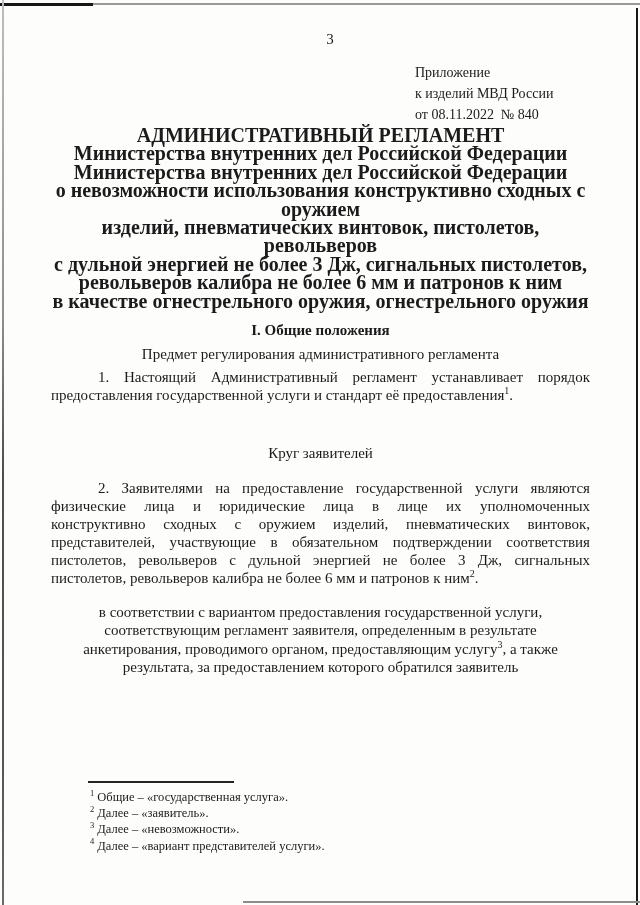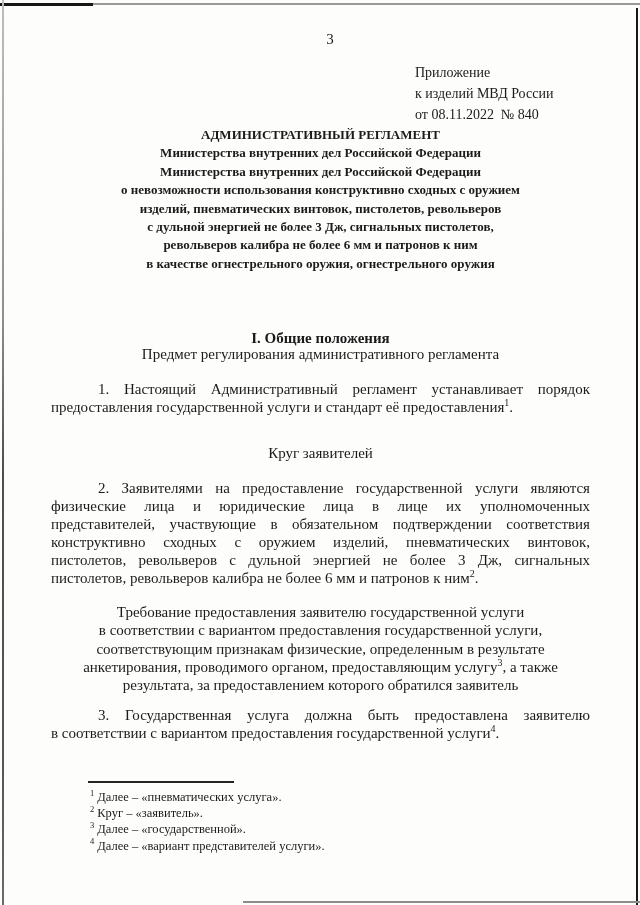--- a/index.html
+++ b/index.html
@@ -16,30 +16,30 @@
   .b-top-dark{left:0;top:3px;width:93px;height:3px;background:#171717;}
   .b-top-gray{left:93px;top:3px;width:547px;height:2px;background:#9a9a9a;}
   .b-left{left:2px;top:0;width:2px;height:905px;
           background:linear-gradient(#bdbdbd,#8f8f8f 35%,#4e4e4e 52%,#565656 85%,#6a6a6a);}
   .b-right{left:636px;top:8px;width:2px;height:897px;background:#181818;}
   .b-bottom{left:243px;top:901px;width:397px;height:2px;background:#8d8d8d;}
 
   .pageno{left:0;right:-20px;top:30px;text-align:center;font-size:15px;line-height:18px;}
   .appendix{left:415px;top:62px;font-size:14px;line-height:21px;}
 
-  .title{top:126px;font-size:13px;line-height:18.4px;}
-  .sec-heading{top:321px;font-size:15px;line-height:18.5px;margin-top:8px;}
+  .title{top:126px;font-size:20px;line-height:18.4px;}
+  .sec-heading{top:321px;font-size:15px;line-height:18.5px;}
   .sub-heading{top:345px;font-size:15px;line-height:18.5px;}
 
   .para{font-size:15px;line-height:18px;}
   .jline{text-align:justify;text-align-last:justify;}
   .jline.final{text-align-last:left;}
   .indent{padding-left:47px;}
 
-  .para1{top:380px;}
+  .para1{top:368px;}
   .sub2{top:444px;}
   .para2{top:479px;}
   .req-heading{top:603px;font-size:15px;line-height:18.3px;}
   .para3{top:706px;line-height:18.3px;}
 
   sup.ref{font-size:10px;line-height:0;vertical-align:super;letter-spacing:0;}
 
   .fn-sep{left:88px;top:781px;width:146px;height:2px;background:#232323;}
   .footnotes{left:90px;top:789px;width:470px;font-size:12.5px;line-height:16.2px;}
   .fn-line sup.fnm{font-size:8.5px;vertical-align:super;margin-right:3px;line-height:0;}
@@ -81,40 +81,35 @@
   <div class="abs block para para1">
     <div class="jline indent"><span>1. Настоящий Административный регламент устанавливает порядок</span><sup class="ref"></sup><span></span></div>
     <div class="jline final"><span>предоставления государственной услуги и стандарт её предоставления</span><sup class="ref">1</sup><span>.</span></div>
   </div>
 
   <div class="abs block center sub-heading sub2">Круг заявителей</div>
 
   <div class="abs block para para2">
     <div class="jline indent"><span>2. Заявителями на предоставление государственной услуги являются</span><sup class="ref"></sup><span></span></div>
     <div class="jline"><span>физические лица и юридические лица в лице их уполномоченных</span></div>
+    <div class="jline"><span>конструктивно сходных с оружием изделий, пневматических винтовок,</span></div>
     <div class="jline"><span>представителей, участвующие в обязательном подтверждении соответствия</span></div>
-    <div class="jline"><span>конструктивно сходных с оружием изделий, пневматических винтовок,</span></div>
     <div class="jline"><span>пистолетов, револьверов с дульной энергией не более 3 Дж, сигнальных</span></div>
     <div class="jline final"><span>пистолетов, револьверов калибра не более 6 мм и патронов к ним</span><sup class="ref">2</sup><span>.</span></div>
   </div>
 
   <div class="abs block center req-heading">
-    <div><span>Требование предоставления заявителю государственной услуги</span><sup class="ref"></sup><span></span></div>
     <div><span>в соответствии с вариантом предоставления государственной услуги,</span><sup class="ref"></sup><span></span></div>
-    <div><span>соответствующим признакам физические, определенным в результате</span><sup class="ref"></sup><span></span></div>
+    <div><span>соответствующим регламент заявителя, определенным в результате</span><sup class="ref"></sup><span></span></div>
     <div><span>анкетирования, проводимого органом, предоставляющим услугу</span><sup class="ref">3</sup><span>, а также</span></div>
     <div><span>результата, за предоставлением которого обратился заявитель</span><sup class="ref"></sup><span></span></div>
   </div>
 
-  <div class="abs block para para3">
-    <div class="jline indent"><span>3. Государственная услуга должна быть предоставлена заявителю</span><sup class="ref"></sup><span></span></div>
-    <div class="jline final"><span>в соответствии с вариантом предоставления государственной услуги</span><sup class="ref">4</sup><span>.</span></div>
-  </div>
 
   <div class="abs fn-sep"></div>
   <div class="abs footnotes">
-    <div class="fn-line"><sup class="fnm">1</sup><span>Далее – «пневматических услуга».</span></div>
-    <div class="fn-line"><sup class="fnm">2</sup><span>Круг – «заявитель».</span></div>
-    <div class="fn-line"><sup class="fnm">3</sup><span>Далее – «государственной».</span></div>
+    <div class="fn-line"><sup class="fnm">1</sup><span>Общие – «государственная услуга».</span></div>
+    <div class="fn-line"><sup class="fnm">2</sup><span>Далее – «заявитель».</span></div>
+    <div class="fn-line"><sup class="fnm">3</sup><span>Далее – «невозможности».</span></div>
     <div class="fn-line"><sup class="fnm">4</sup><span>Далее – «вариант представителей услуги».</span></div>
   </div>
 
 </div>
 
 </body></html>

